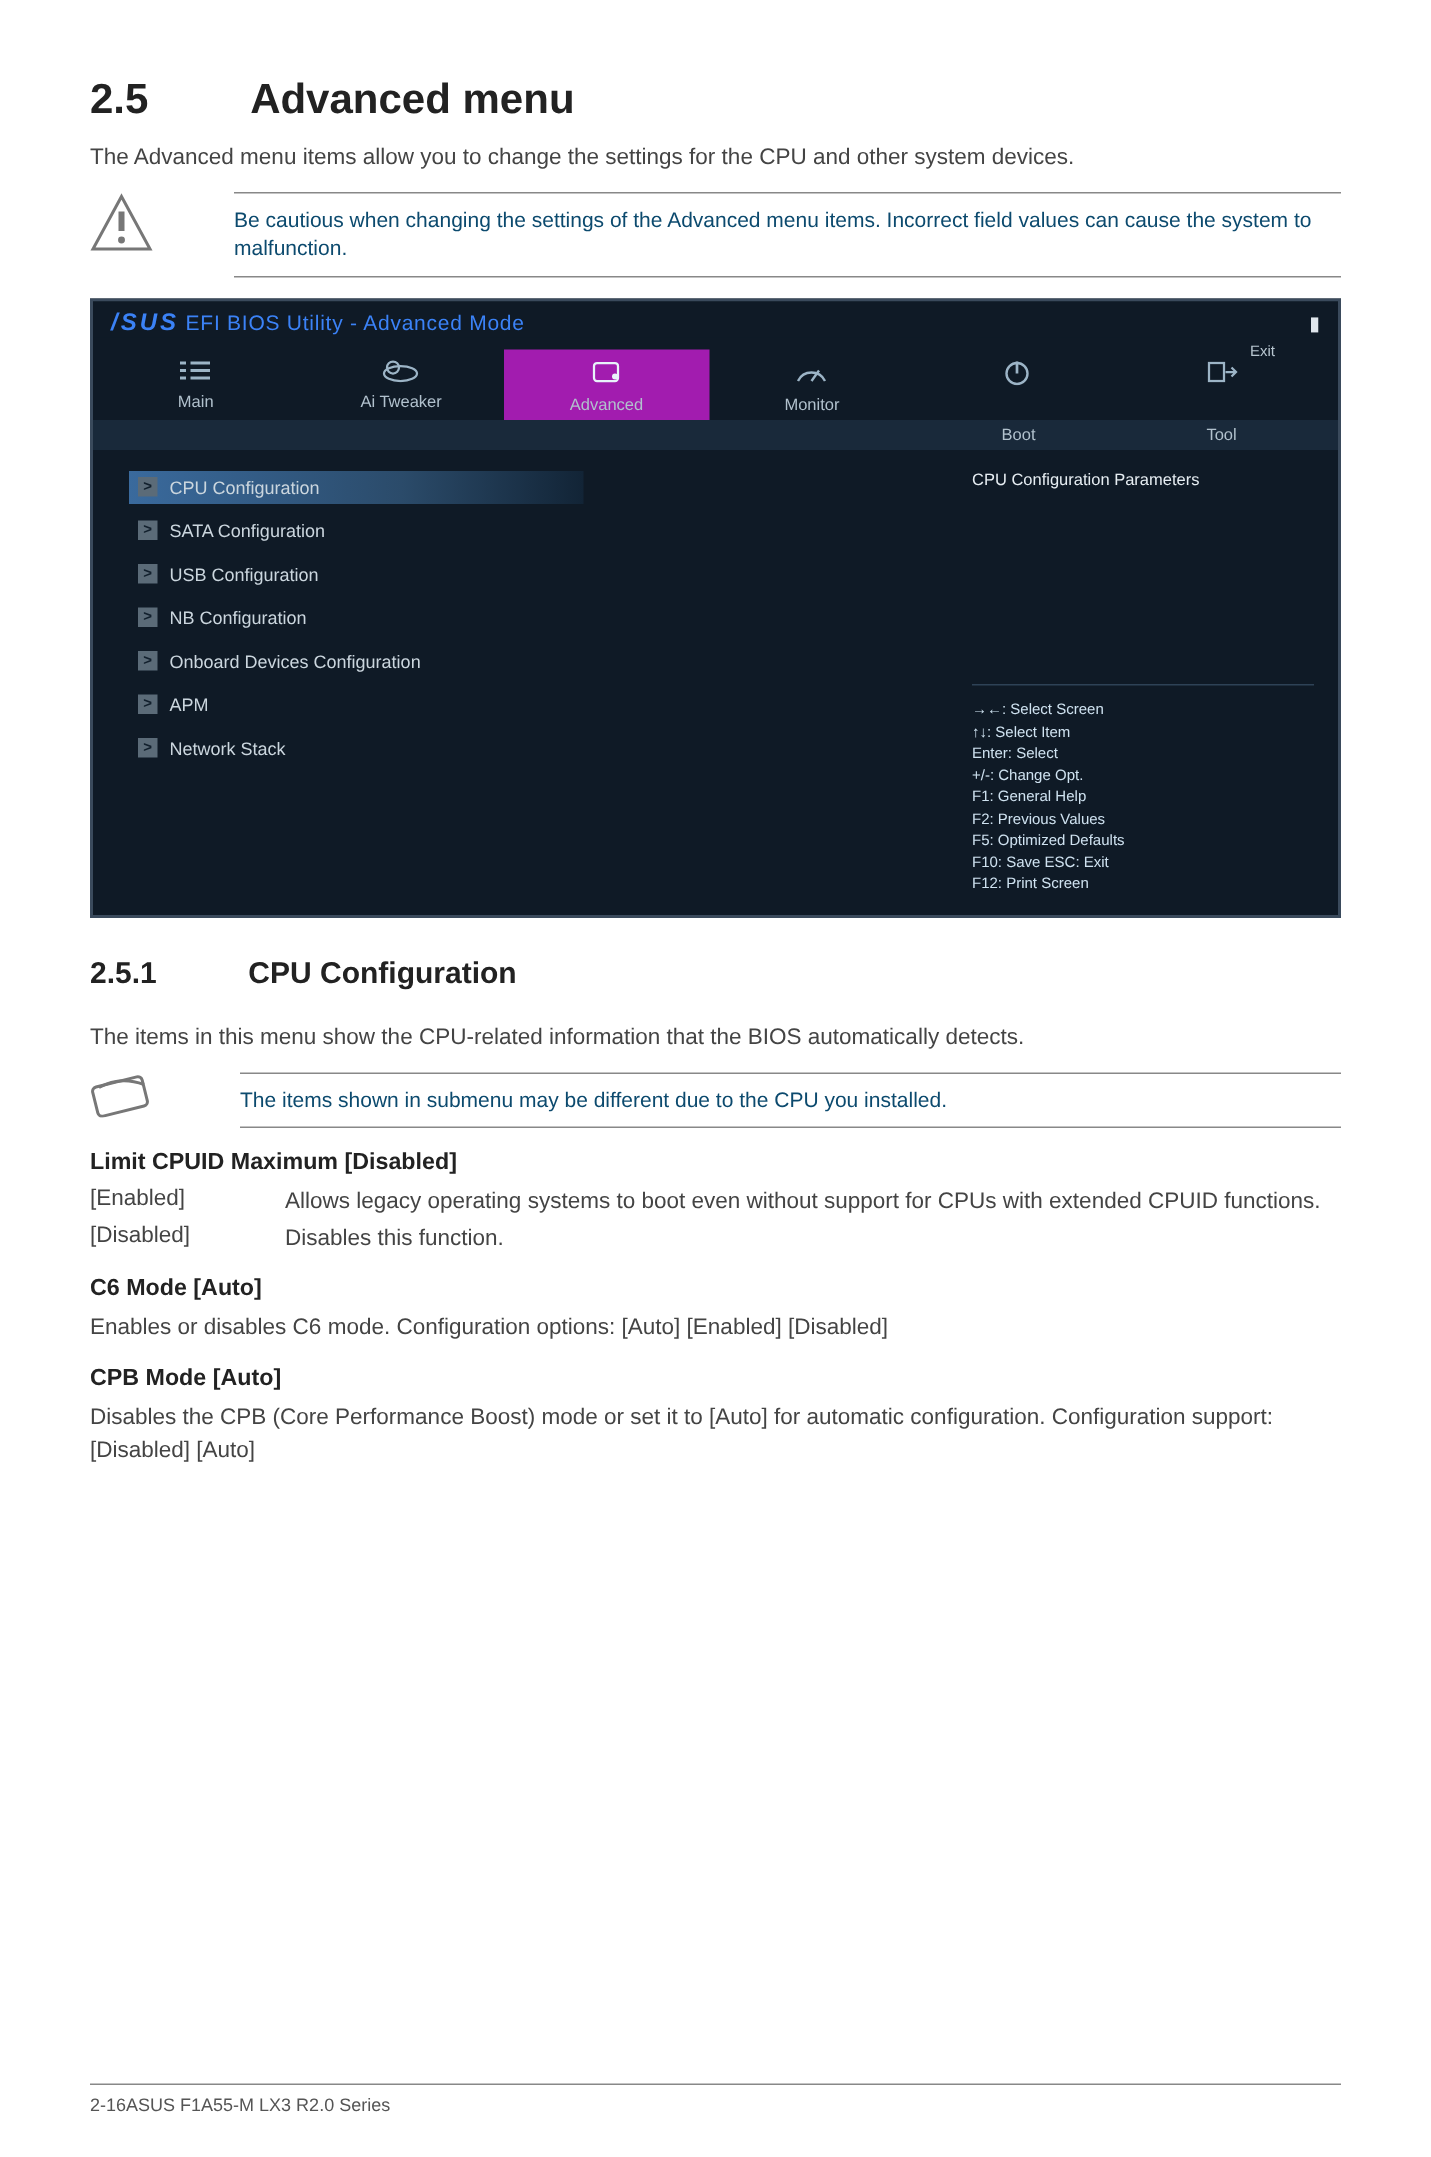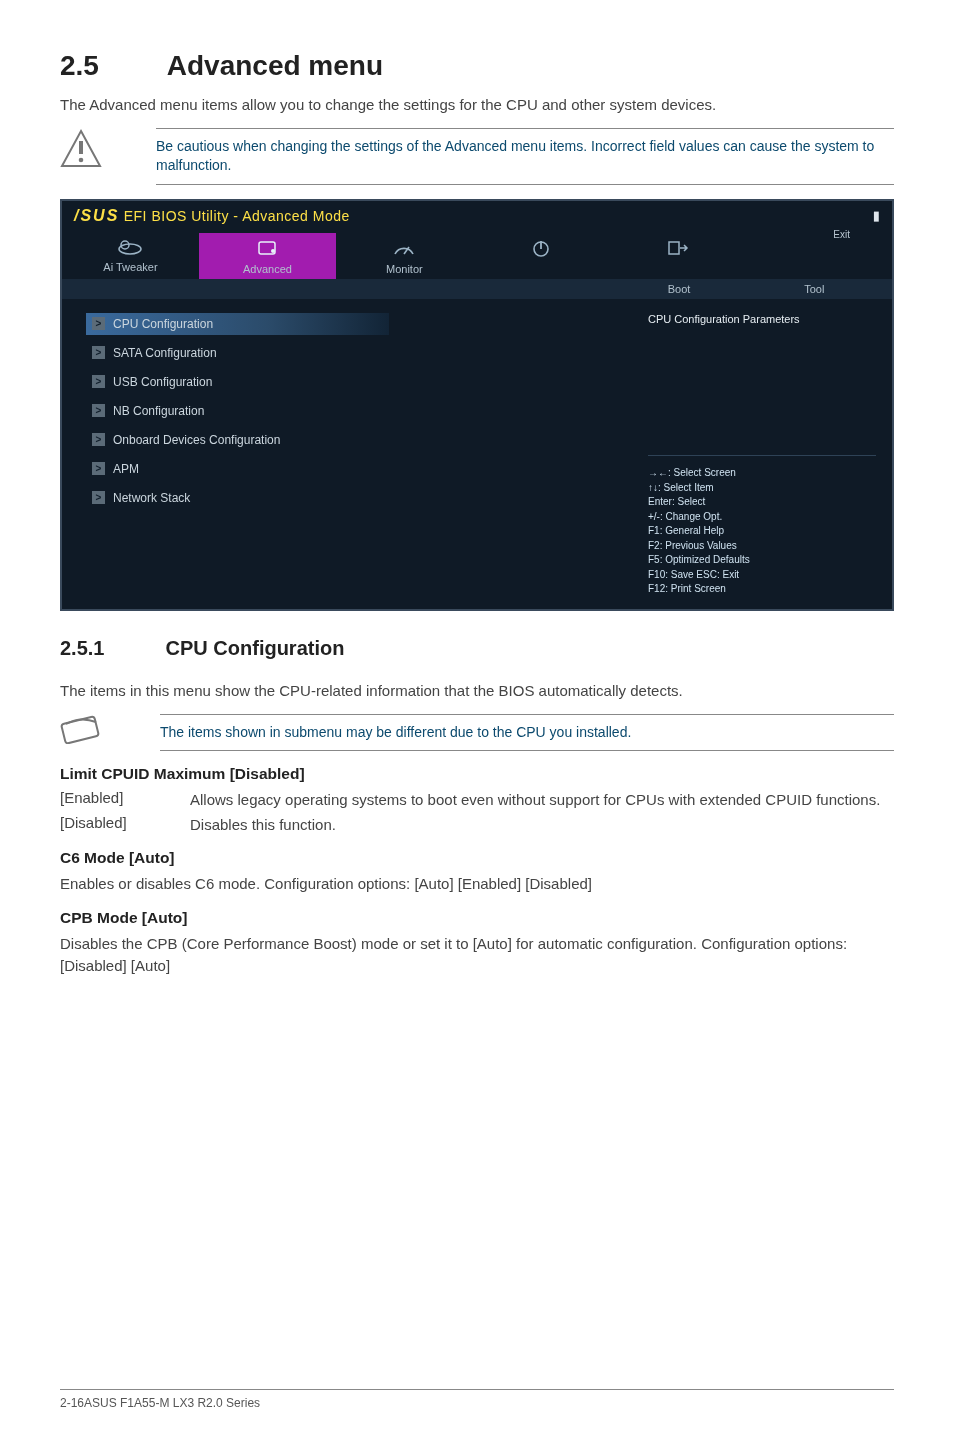--- a/index.html
+++ b/index.html
@@ -53,21 +53,21 @@
       position: relative;
     }
     .bios-top {
       display: flex;
       align-items: center;
       justify-content: space-between;
       padding: 6px 12px 0 12px;
       background: #0f1a26;
     }
     .bios-logo {
-      color: #fde047;
+      color: #3b82f6;
       font-size: 14px;
       letter-spacing: 0.5px;
     }
     .bios-logo b { font-weight: bold; letter-spacing: 2px; font-size: 16px; font-style: italic;}
     .bios-flag { color: #dfe6ec; font-size: 13px; }
     .bios-tabs {
       display: flex;
       background: #0f1a26;
       padding: 8px 0 0 0;
     }
@@ -223,20 +223,33 @@
   <div class="bios-top">
     <div class="bios-logo">
       <b>/SUS</b>
       <span>EFI BIOS Utility - Advanced Mode</span>
     </div>
     <span class="bios-flag">▮</span>
   </div>
   <span class="exit-label">Exit</span>
 
   <div class="bios-tabs">
+    <div class="bios-tab">
+      <span class="tab-icon">
+        <svg width="24" height="16">
+            <line x1="2" y1="3" x2="6" y2="3" stroke="#9cb4c6" stroke-width="2"></line>
+            <line x1="9" y1="3" x2="22" y2="3" stroke="#9cb4c6" stroke-width="2"></line>
+            <line x1="2" y1="8" x2="6" y2="8" stroke="#9cb4c6" stroke-width="2"></line>
+            <line x1="9" y1="8" x2="22" y2="8" stroke="#9cb4c6" stroke-width="2"></line>
+            <line x1="2" y1="13" x2="6" y2="13" stroke="#9cb4c6" stroke-width="2"></line>
+            <line x1="9" y1="13" x2="22" y2="13" stroke="#9cb4c6" stroke-width="2"></line>
+          </svg>
+      </span>
+      <span>Main</span>
+    </div>
     <div class="bios-tab">
       <span class="tab-icon">
         <svg width="26" height="16">
             <ellipse cx="13" cy="10" rx="11" ry="5" fill="none" stroke="#9cb4c6" stroke-width="1.5"></ellipse>
             <circle cx="8" cy="6" r="4" fill="none" stroke="#9cb4c6" stroke-width="1.5"></circle>
           </svg>
       </span>
       <span>Ai Tweaker</span>
     </div>
     <div class="bios-tab active">
@@ -354,18 +367,18 @@
 </div>
 <div class="def-row">
   <div class="def-term">[Disabled]</div>
   <div class="def-desc">Disables this function.</div>
 </div>
 
 <div class="h3">C6 Mode [Auto]</div>
 <p class="body-text">Enables or disables C6 mode. Configuration options: [Auto] [Enabled] [Disabled]</p>
 
 <div class="h3">CPB Mode [Auto]</div>
-<p class="body-text">Disables the CPB (Core Performance Boost) mode or set it to [Auto] for automatic configuration. Configuration options: [Disabled] [Auto]</p>
+<p class="body-text">Disables the CPB (Core Performance Boost) mode or set it to [Auto] for automatic configuration. Configuration support: [Disabled] [Auto]</p>
 
 <div class="page-footer">
   <span>2-16</span>
   <span>ASUS F1A55-M LX3 R2.0 Series</span>
 </div>
 
 </body></html>

